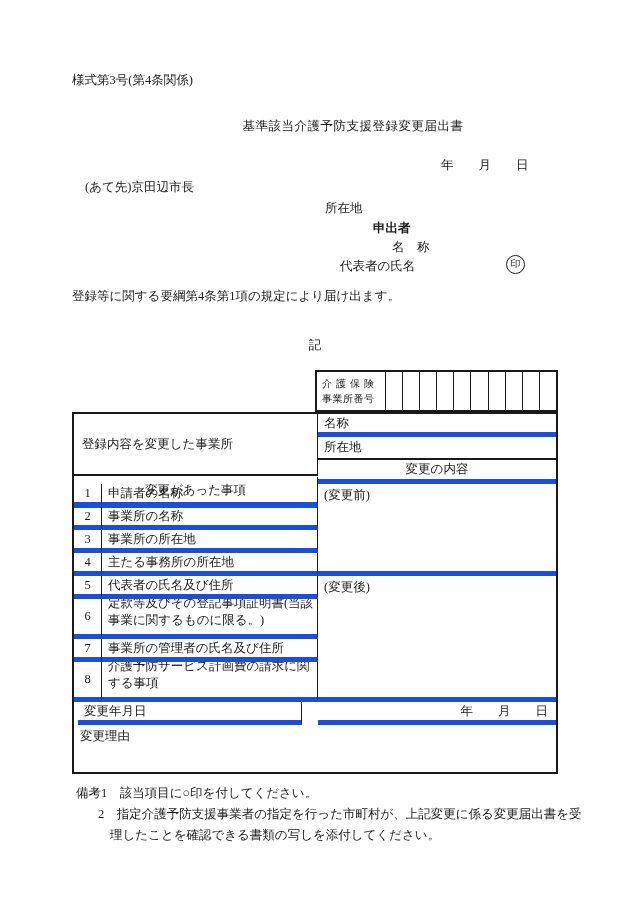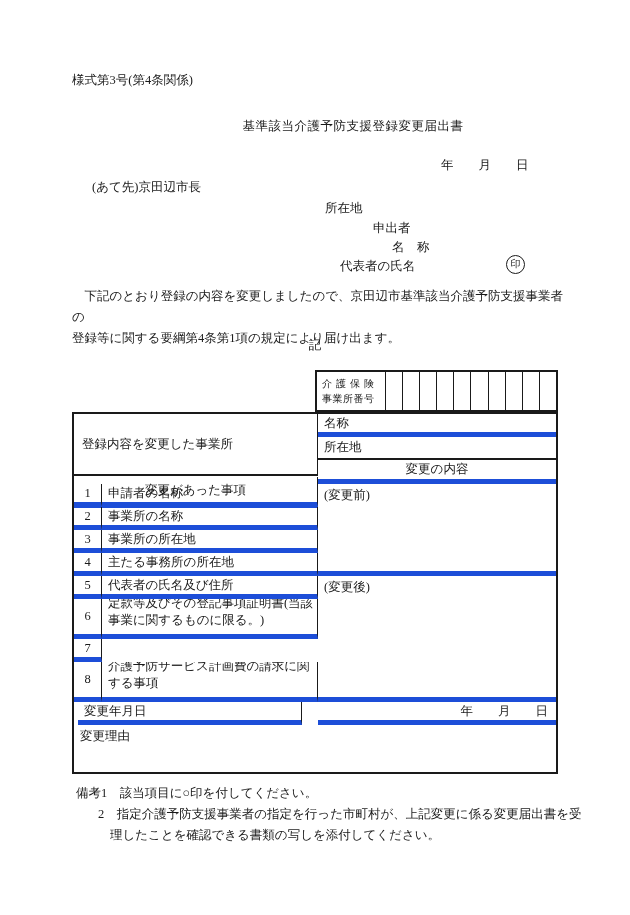--- a/index.html
+++ b/index.html
@@ -13,23 +13,23 @@
     overflow:hidden;
     margin:0 auto;
   }
   .abs{position:absolute;white-space:nowrap;}
   .center{left:0;width:100%;text-align:center;}
 
   
   .form-number{left:72px;top:72px;}
   .doc-title{top:118px;letter-spacing:0.5px;margin-left:38px;}
   .date-line{left:441px;top:157px;}
-  .addressee{left:92px;top:179px;}
+  .addressee{left:85px;top:179px;}
   .lbl-shozaichi{left:325px;top:200px;}
-  .lbl-moushidesha{left:373px;top:220px;}
+  .lbl-moushidesha{left:373px;top:220px;font-weight:bold;}
   .lbl-meisho{left:392px;top:239px;}
   .lbl-daihyosha{left:340px;top:258px;}
   .seal{
     left:506px;top:255px;
     width:17px;height:17px;
     border:1px solid #1a1a1a;border-radius:50%;
     font-size:10px;line-height:16px;text-align:center;
   }
   .body-par{left:72px;top:286px;width:492px;line-height:21px;}
   .ki{top:337px;}
@@ -102,21 +102,20 @@
   <div class="abs date-line">年　　月　　日</div>
   <div class="abs addressee">(あて先)京田辺市長</div>
 
   <div class="abs lbl-shozaichi">所在地</div>
   <div class="abs lbl-moushidesha">申出者</div>
   <div class="abs lbl-meisho">名　称</div>
   <div class="abs lbl-daihyosha">代表者の氏名</div>
   <div class="abs seal">印</div>
 
   <div class="abs body-par" style="white-space:normal;">
-    <div>　下記のとおり登録の内容を変更しましたので、京田辺市基準該当介護予防支援事業者の</div>
     <div>登録等に関する要綱第4条第1項の規定により届け出ます。</div>
   </div>
   <div class="abs center ki">記</div>
 
   <div class="tbl">
 
     <div class="ins-row">
       <div class="ins-label">
         <span class="l1">介護保険</span>
         <span class="l2">事業所番号</span>
@@ -149,20 +148,21 @@
       <div class="cell c-item r2 br bb">事業所の名称</div>
       <div class="cell c-no r3 br bb ctr">3</div>
       <div class="cell c-item r3 br bb">事業所の所在地</div>
       <div class="cell c-no r4 br bb ctr">4</div>
       <div class="cell c-item r4 br bb">主たる事務所の所在地</div>
       <div class="cell c-no r5 br bb ctr">5</div>
       <div class="cell c-item r5 br bb">代表者の氏名及び住所</div>
       <div class="cell c-no r6 br bb ctr">6</div>
       <div class="cell c-item r6 br bb wrap2">定款等及びその登記事項証明書(当該事業に関するものに限る。)</div>
       <div class="cell c-no r7 br bb ctr">7</div>
+      <div class="cell c-item r7 br bb">事業所の管理者の氏名及び住所</div>
       <div class="cell c-no r8 br bb ctr">8</div>
       <div class="cell c-item r8 br bb wrap2">介護予防サービス計画費の請求に関する事項</div>
 
       <div class="cell c-before bb topleft">(変更前)</div>
       <div class="cell c-after bb topleft">(変更後)</div>
 
       <div class="cell c-datelbl br bb">変更年月日</div>
       <div class="cell c-dateval bb">年　　月　　日</div>
 
       <div class="cell c-reason topleft">変更理由</div>

